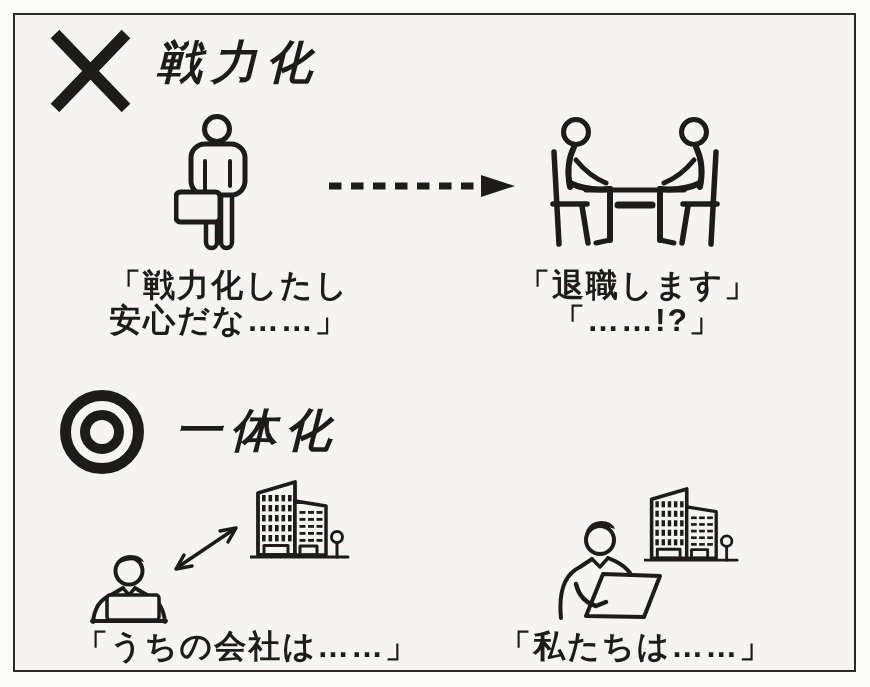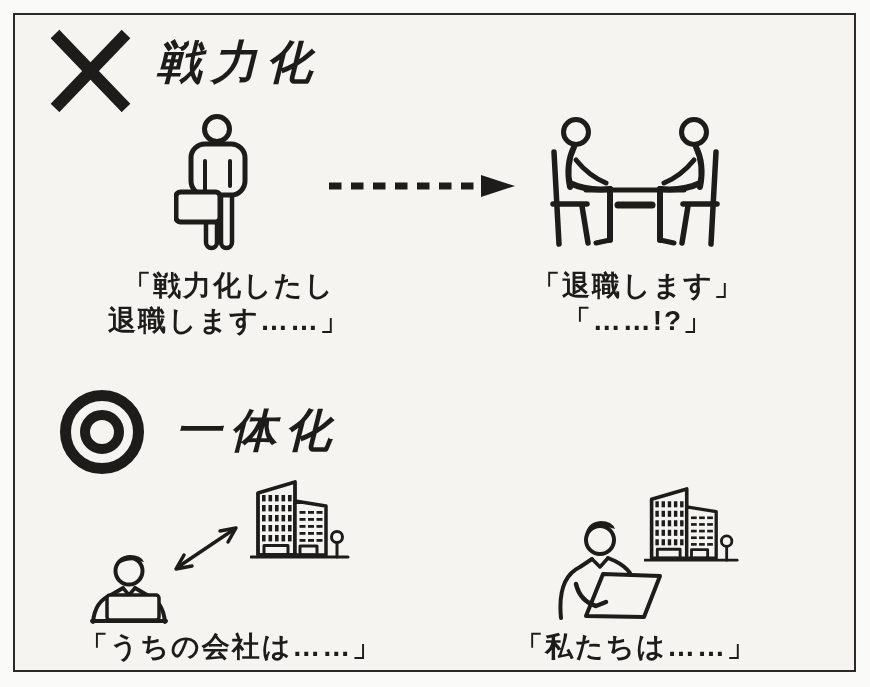--- a/index.html
+++ b/index.html
@@ -14,21 +14,21 @@
     left:13px;top:13px;width:843px;height:659px;
     border:2px solid #2b2a28;background:#f5f4f0;box-sizing:border-box;
   }
   .icon svg{display:block;width:100%;height:100%;}
   .heading{
     font-size:46px;font-weight:700;letter-spacing:9px;line-height:52px;
     white-space:nowrap;
     font-style:italic;
   }
   .caption{
-    font-size:28px;font-weight:700;letter-spacing:2px;line-height:35px;
+    font-size:32px;font-weight:700;letter-spacing:2px;line-height:35px;
     text-align:center;white-space:nowrap;
   }
 </style>
 </head>
 <body>
 
 <div class="abs frame"></div>
 
 <div class="abs icon" style="left:48px;top:28px;width:84px;height:84px;">
   <svg viewBox="0 0 84 84">
@@ -81,21 +81,21 @@
       <path d="M64,124 L50,127" stroke-width="5"></path>
       <circle cx="30" cy="16" r="12.5" stroke-width="5"></circle>
     </g>
     <path d="M40,74 L138,74" stroke-width="5"></path>
     <path d="M72,89 L106,89" stroke-width="7"></path>
   </svg>
 </div>
 
 <div class="abs caption" style="left:93px;top:268px;width:272px;">
   <div>「戦力化したし</div>
-  <div>退職します……」</div>
+  <div>安心だな……」</div>
 </div>
 
 <div class="abs caption" style="left:502px;top:268px;width:272px;">
   <div>「退職します」</div>
   <div>「……!?」</div>
 </div>
 
 <div class="abs icon" style="left:58px;top:388px;width:88px;height:88px;">
   <svg viewBox="0 0 88 88" fill="none" stroke="#1d1c1a">
     <circle cx="44" cy="44" r="36.5" stroke-width="11"></circle>

